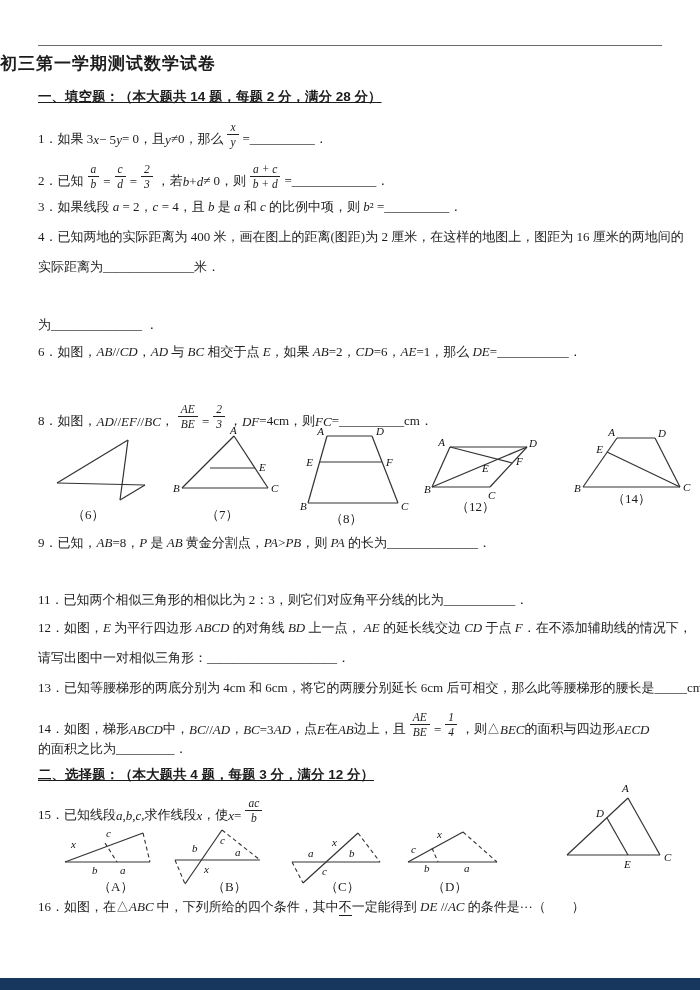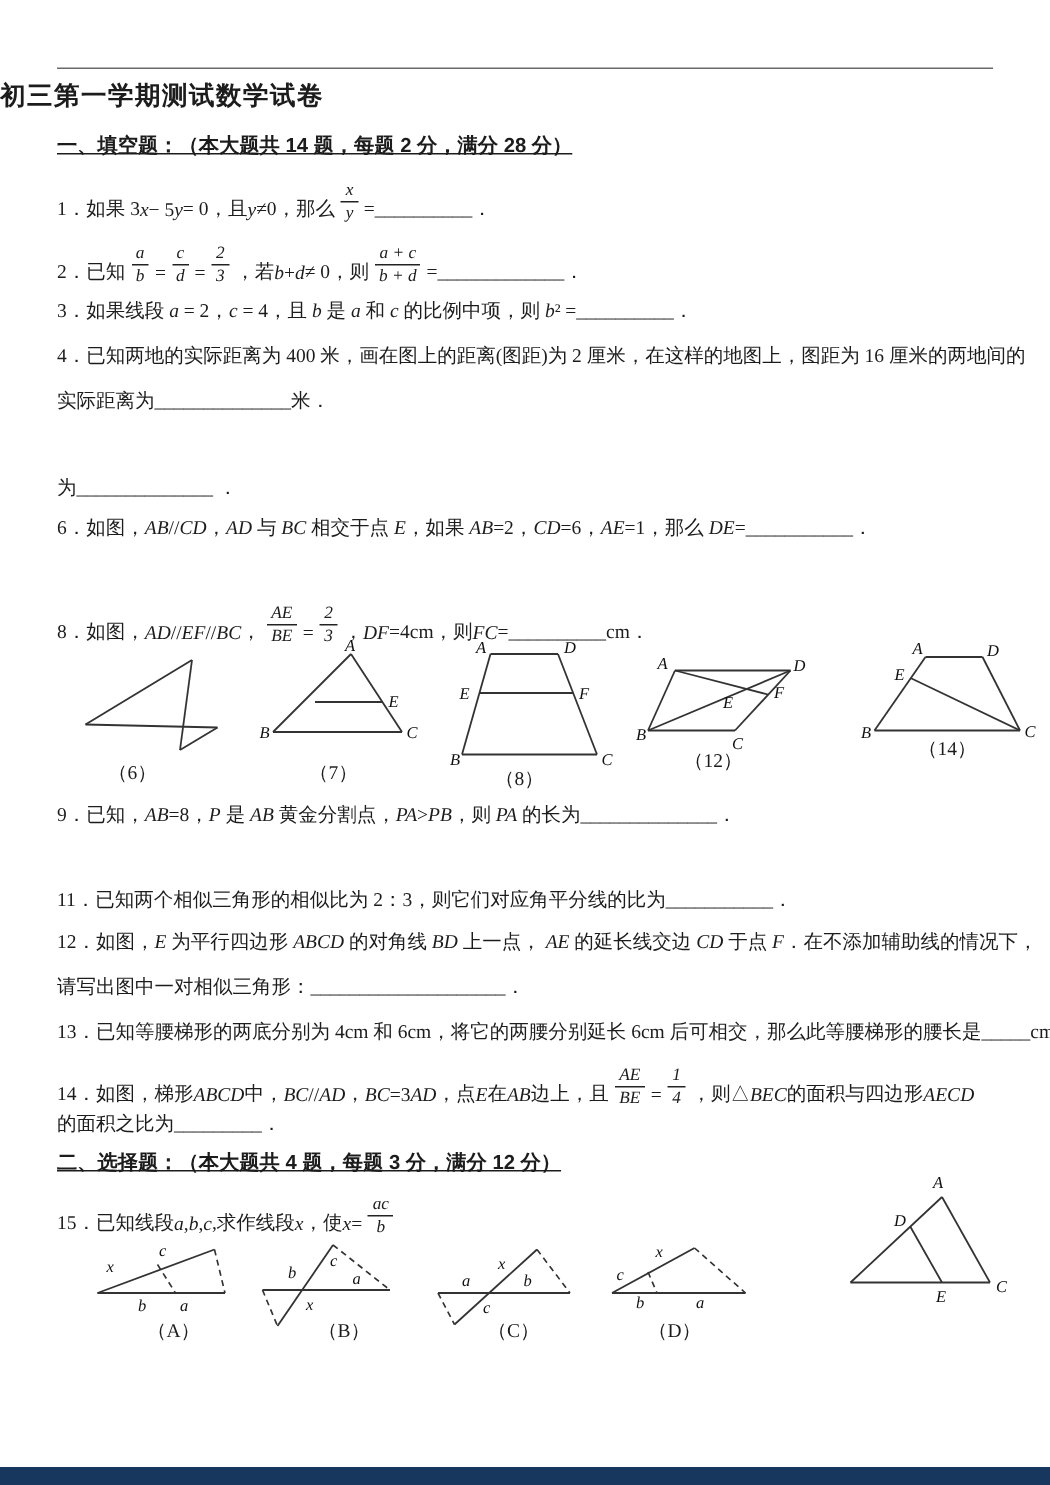--- a/index.html
+++ b/index.html
@@ -300,15 +300,16 @@
       <line x1="72" y1="22" x2="104" y2="79"></line>
       <line x1="11" y1="79" x2="104" y2="79"></line>
       <line x1="51" y1="42" x2="72" y2="79"></line>
       <text x="66" y="16">A</text>
       <text x="48" y="41" text-anchor="end">D</text>
       <text x="68" y="92">E</text>
       <text x="108" y="85">C</text>
     </svg>
   </div>
 
+  <div class="line" style="top:898px"><span>16．如图，在△</span><span class="it">ABC</span><span> 中，下列所给的四个条件，其中</span><span class="emph">不</span><span>一定能得到 </span><span class="it">DE</span><span> //</span><span class="it">AC</span><span> 的条件是···（　　）</span></div>
 
   <div class="footer-bar"></div>
 </div>
 
 </body></html>

